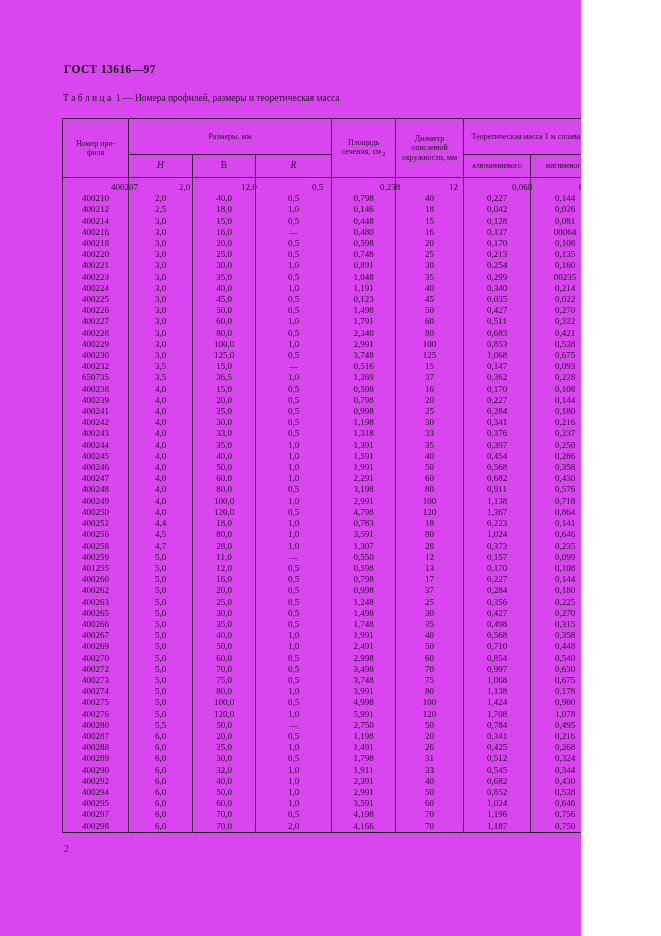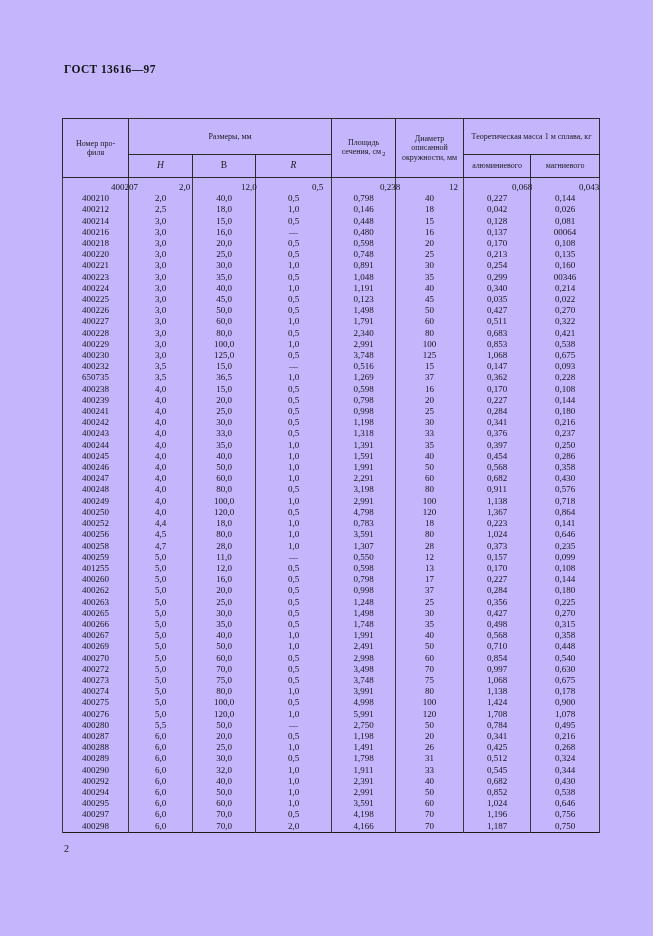--- a/index.html
+++ b/index.html
@@ -1,21 +1,21 @@
 <!DOCTYPE html>
 <html lang="ru"><head>
 <meta charset="utf-8">
 <style>
   * { margin: 0; padding: 0; box-sizing: border-box; }
   html, body { background: #ffffff; }
   .page {
     position: relative;
-    width: 653px;
+    width: 581px;
     height: 936px;
-    background: #c4b5fd;
+    background: #d946ef;
     font-family: "Liberation Serif", serif;
     color: #111111;
     overflow: hidden;
   }
   .doc-title {
     position: absolute;
     left: 64px;
     top: 63px;
     font-size: 11.5px;
     font-weight: bold;
@@ -81,20 +81,24 @@
     color: #1a1a1a;
   }
 </style>
 </head>
 <body>
 
 <div class="page">
 
   <div class="doc-title">ГОСТ 13616—97</div>
 
+  <div class="caption">
+    <span class="cap-label">Т а б л и ц а  1</span>
+    <span class="cap-text">— Номера профилей, размеры и теоретическая масса</span>
+  </div>
 
   <table class="profiles">
     <colgroup>
       <col style="width:66px">
       <col style="width:64px">
       <col style="width:63px">
       <col style="width:76px">
       <col style="width:64px">
       <col style="width:68px">
       <col style="width:67px">
@@ -203,21 +207,21 @@
           <td>0,160</td>
         </tr>
         <tr>
           <td>400223</td>
           <td>3,0</td>
           <td>35,0</td>
           <td>0,5</td>
           <td>1,048</td>
           <td>35</td>
           <td>0,299</td>
-          <td>00346</td>
+          <td>00235</td>
         </tr>
         <tr>
           <td>400224</td>
           <td>3,0</td>
           <td>40,0</td>
           <td>1,0</td>
           <td>1,191</td>
           <td>40</td>
           <td>0,340</td>
           <td>0,214</td>

